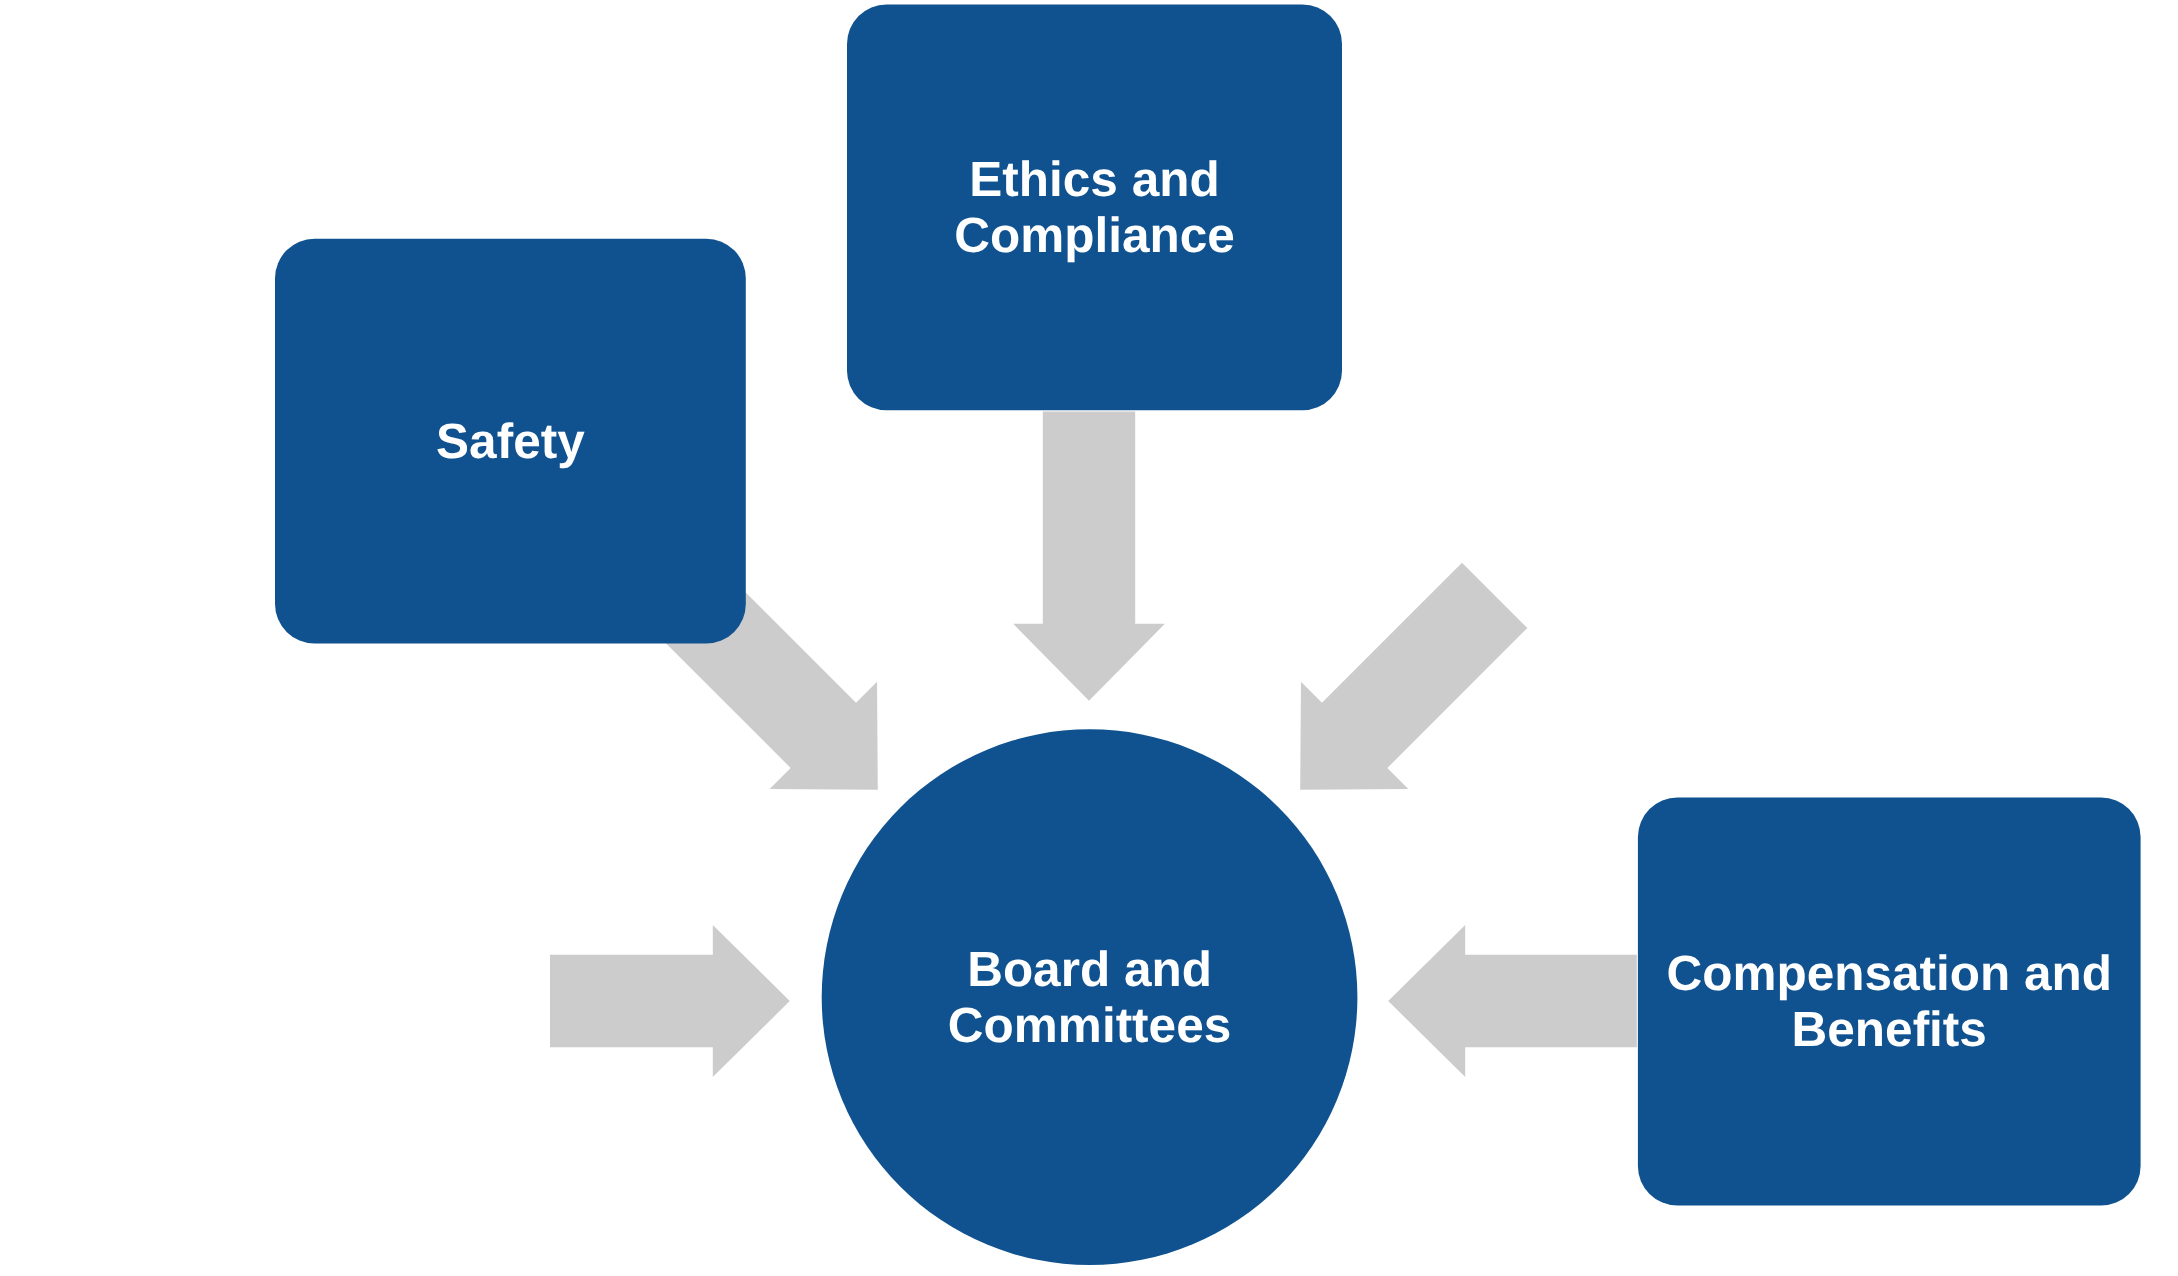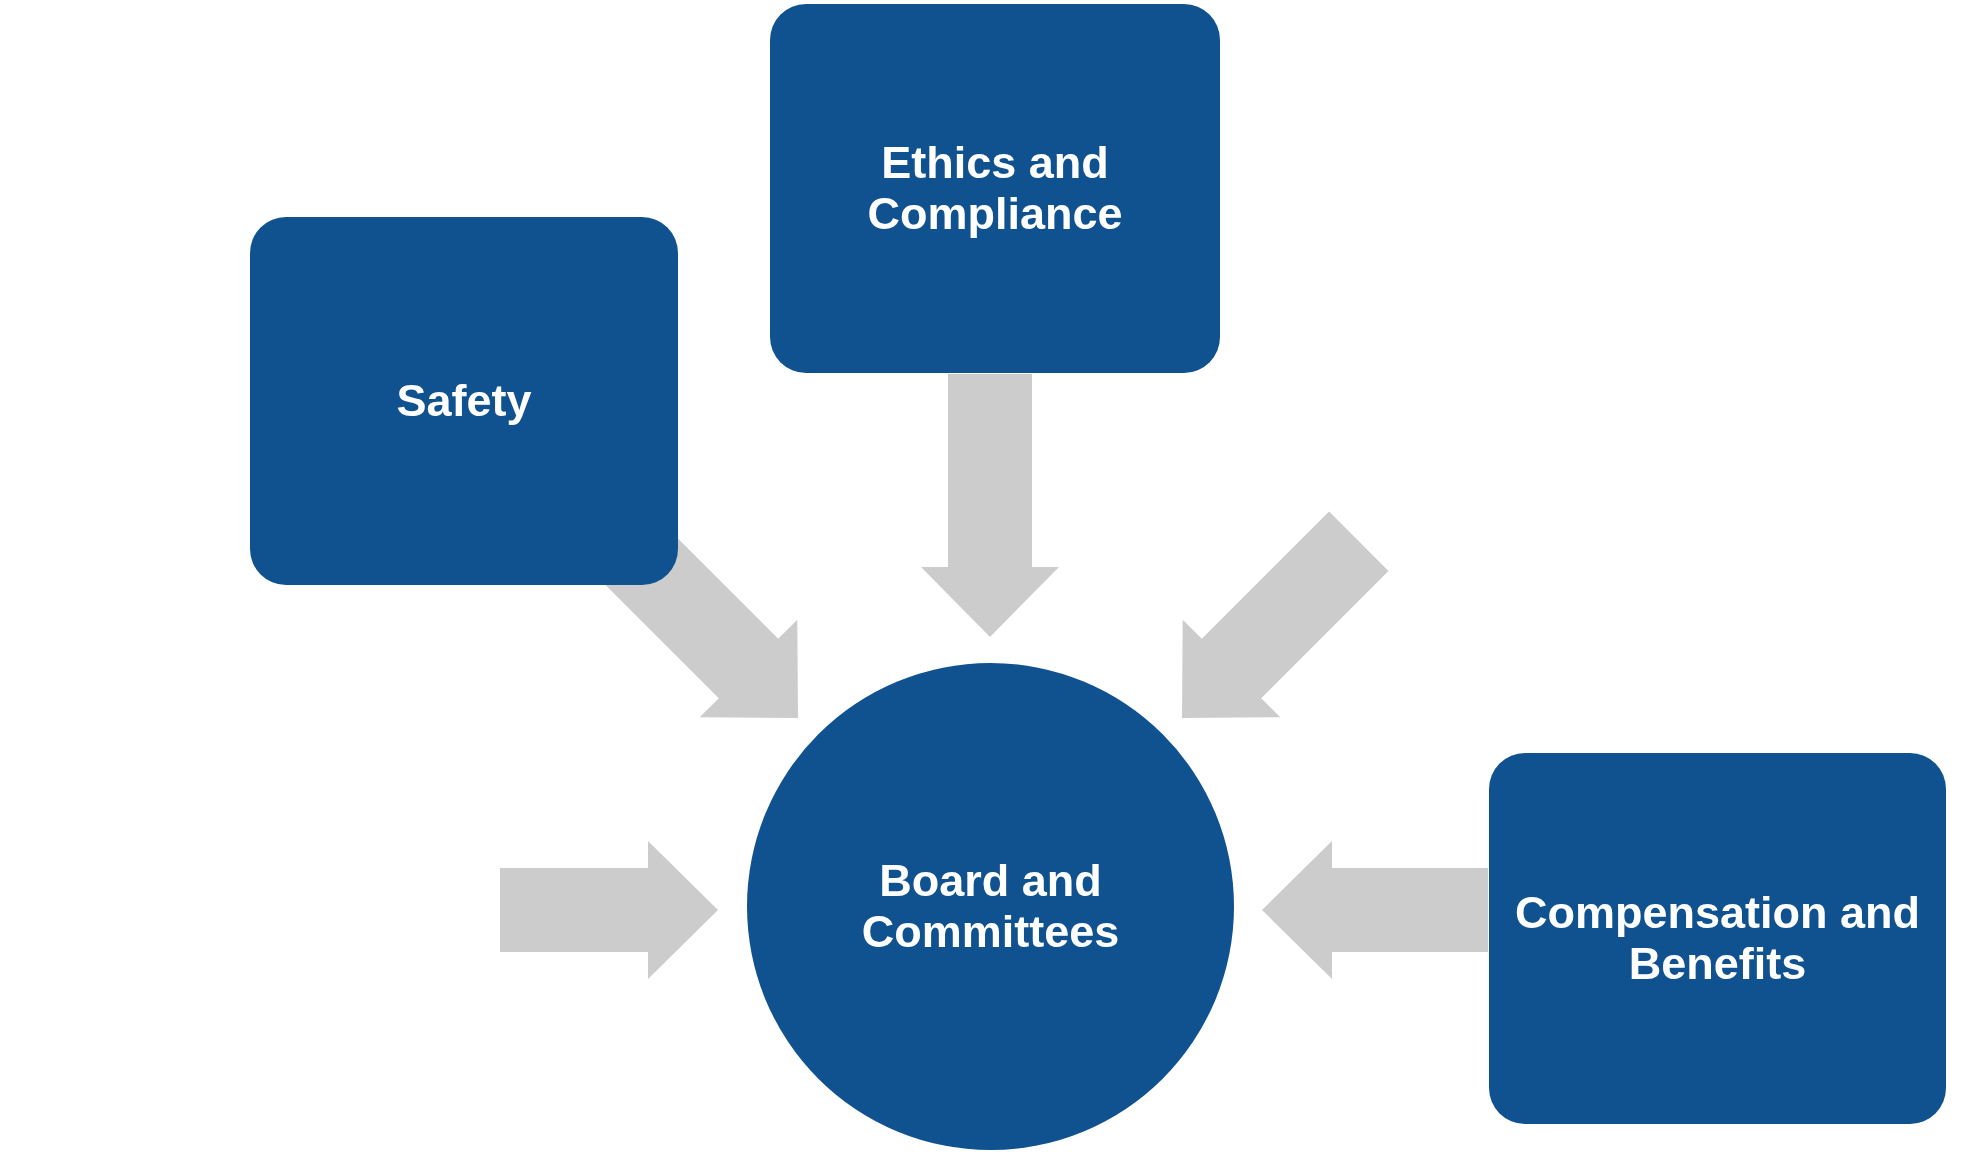--- a/index.html
+++ b/index.html
@@ -37,21 +37,21 @@
     box-sizing: border-box;
     padding: 16px 18px;
   }
   .rect { border-radius: 36px; }
   .circle { border-radius: 50%; }
 
   .node-safety      { left: 250px;  top: 217px; width: 428px; height: 368px; }
   .node-ethics      { left: 770px;  top: 4px;   width: 450px; height: 369px; }
   .node-talent-acq  { left: 1278px; top: 217px; width: 459px; height: 368px; }
   .node-talent-dev  { left: 42px;   top: 727px; width: 457px; height: 368px; }
-  .node-comp-ben    { left: 1489px; top: 725px; width: 457px; height: 371px; margin-top: 28px; }
+  .node-comp-ben    { left: 1489px; top: 725px; width: 457px; height: 371px; }
   .node-center      { left: 747px;  top: 663px; width: 487px; height: 487px; padding: 0; }
 </style>
 </head>
 <body>
 
 <div class="canvas">
 
   <svg class="arrow-layer" width="1980" height="1160" viewBox="0 0 1980 1160" aria-hidden="true">
 
     <polygon points="650.9,511.5 778.2,638.8 797.3,619.7 798,718 699.7,717.3 718.8,698.2 591.5,570.9" fill="#CCCCCC"></polygon>

